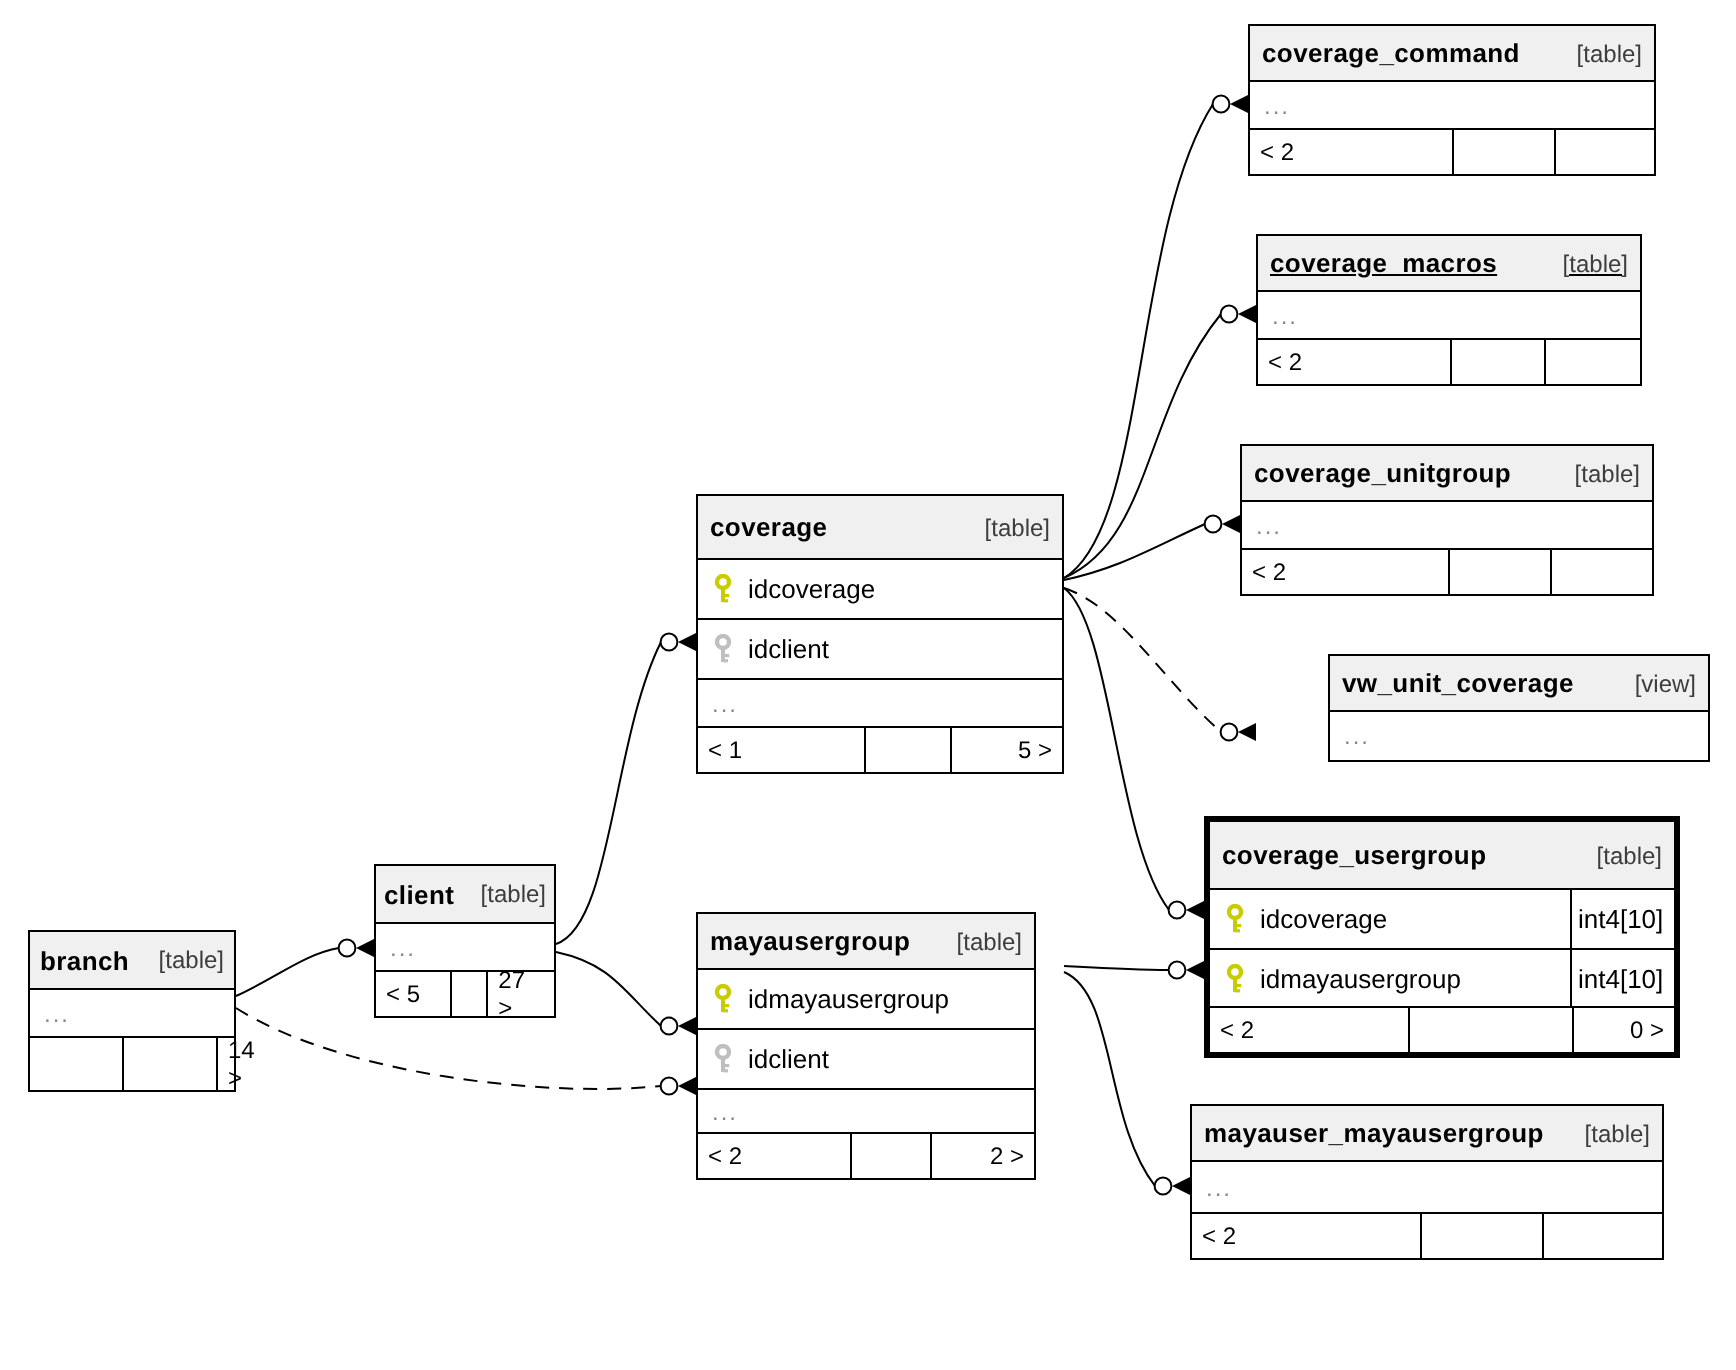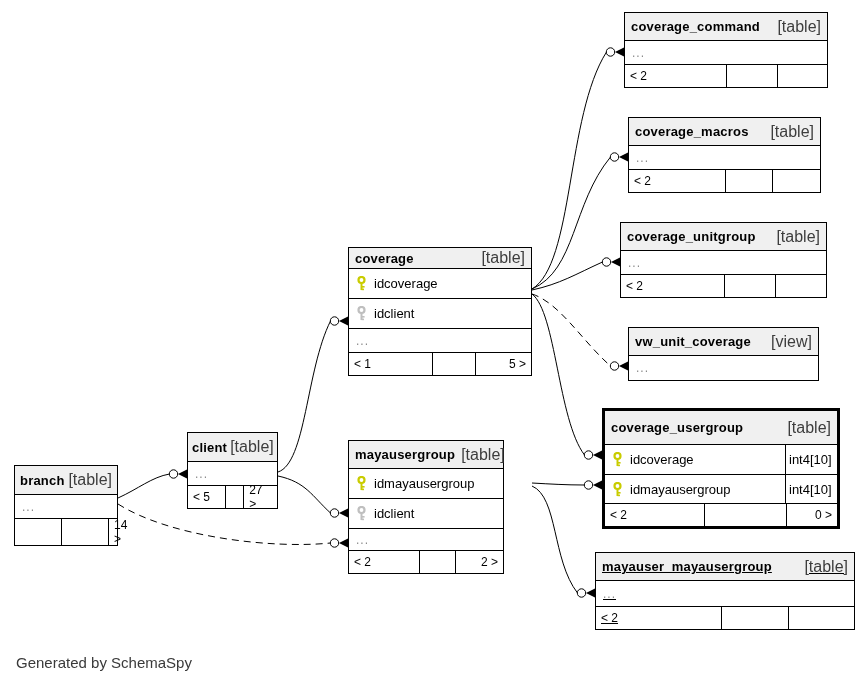--- a/index.html
+++ b/index.html
@@ -4,21 +4,21 @@
 <style>
   html,body{margin:0;padding:0;background:#fff;}
   #canvas{position:relative;width:868px;height:685px;background:#ffffff;overflow:hidden;
           font-family:"Liberation Sans",sans-serif;color:#000;}
   #wires{position:absolute;left:0;top:0;z-index:1;}
   .tbl{position:absolute;z-index:2;background:#fff;border:1px solid #000;box-sizing:border-box;}
   .tbl.bold{border-width:3px;}
   .hd{background:#f0f0f0;border-bottom:1px solid #000;display:flex;align-items:center;
       justify-content:space-between;padding:0 6px;box-sizing:border-box;}
   .nm{font-weight:bold;font-size:13px;letter-spacing:.2px;white-space:nowrap;}
-  .tg{font-size:16px;color:#3d3d3d;white-space:nowrap;padding-left:6px;}
+  .tg{font-size:12px;color:#3d3d3d;white-space:nowrap;padding-left:6px;}
   .row{display:flex;align-items:center;border-bottom:1px solid #000;box-sizing:border-box;
        font-size:13px;padding:0 0 0 7px;}
   .row .lbl{white-space:nowrap;padding-left:7px;}
   .dots{color:#8a8a8a;font-size:12px;letter-spacing:1px;padding-left:7px;}
   .typ{margin-left:auto;border-left:1px solid #000;align-self:stretch;display:flex;
        align-items:center;padding:0 3px;width:52px;box-sizing:border-box;font-size:13px;}
   .ft{display:flex;box-sizing:border-box;font-size:12px;align-items:stretch;}
   .ft .c{display:flex;align-items:center;padding:0 5px;box-sizing:border-box;}
   .ft .c + .c{border-left:1px solid #000;}
   .ft .c.r{justify-content:flex-end;}
@@ -103,21 +103,21 @@
       <span class="dots" style="padding-left:0;">...</span>
     </div>
     <div class="ft" style="height:22px;">
       <span class="c" style="width:50%;">&lt; 2</span>
       <span class="c" style="width:25%;"></span>
       <span class="c r" style="width:25%;"></span>
     </div>
   </div>
 
   <div class="tbl" style="left:628px;top:117px;width:193px;">
-    <div class="hd" style="height:28px;">
+    <div class="hd" style="height:28px;text-decoration:underline;">
       <span class="nm">coverage_macros</span>
       <span class="tg">[table]</span>
     </div>
     <div class="row" style="height:24px;">
       <span class="dots" style="padding-left:0;">...</span>
     </div>
     <div class="ft" style="height:22px;">
       <span class="c" style="width:50%;">&lt; 2</span>
       <span class="c" style="width:25%;"></span>
       <span class="c r" style="width:25%;"></span>
@@ -132,32 +132,32 @@
     <div class="row" style="height:24px;">
       <span class="dots" style="padding-left:0;">...</span>
     </div>
     <div class="ft" style="height:22px;">
       <span class="c" style="width:50%;">&lt; 2</span>
       <span class="c" style="width:25%;"></span>
       <span class="c r" style="width:25%;"></span>
     </div>
   </div>
 
-  <div class="tbl" style="left:628px;top:327px;width:191px;">
+  <div class="tbl" style="left:664px;top:327px;width:191px;">
     <div class="hd" style="height:28px;">
       <span class="nm">vw_unit_coverage</span>
       <span class="tg">[view]</span>
     </div>
     <div class="row" style="height:24px;border-bottom:none;">
       <span class="dots" style="padding-left:0;">...</span>
     </div>
   </div>
 
   <div class="tbl" style="left:348px;top:247px;width:184px;">
-    <div class="hd" style="height:21px;justify-content:space-between;">
+    <div class="hd" style="height:32px;justify-content:space-between;">
       <span class="nm">coverage</span>
       <span class="tg">[table]</span>
     </div>
     <div class="row" style="height:30px;">
       <span class="kicon pk">
         <svg width="11" height="15" viewBox="0 0 11 15">
             <circle cx="5.5" cy="4" r="3" fill="none" stroke="currentColor" stroke-width="2.2"></circle>
             <line x1="5.5" y1="7" x2="5.5" y2="14" stroke="currentColor" stroke-width="2"></line>
             <line x1="5.5" y1="10.8" x2="8.6" y2="10.8" stroke="currentColor" stroke-width="1.6"></line>
             <line x1="5.5" y1="13.4" x2="8" y2="13.4" stroke="currentColor" stroke-width="1.6"></line>
@@ -215,21 +215,21 @@
       <span class="lbl">idmayausergroup</span>
       <span class="typ">int4[10]</span>
     </div>
     <div class="ft" style="height:22px;">
       <span class="c" style="width:42.5%;">&lt; 2</span>
       <span class="c" style="width:35.5%;"></span>
       <span class="c r" style="width:22%;">0 &gt;</span>
     </div>
   </div>
 
-  <div class="tbl" style="left:348px;top:440px;width:156px;">
+  <div class="tbl" style="left:348px;top:456px;width:170px;">
     <div class="hd" style="height:28px;">
       <span class="nm">mayausergroup</span>
       <span class="tg">[table]</span>
     </div>
     <div class="row" style="height:30px;">
       <span class="kicon pk">
         <svg width="11" height="15" viewBox="0 0 11 15">
             <circle cx="5.5" cy="4" r="3" fill="none" stroke="currentColor" stroke-width="2.2"></circle>
             <line x1="5.5" y1="7" x2="5.5" y2="14" stroke="currentColor" stroke-width="2"></line>
             <line x1="5.5" y1="10.8" x2="8.6" y2="10.8" stroke="currentColor" stroke-width="1.6"></line>
@@ -252,21 +252,21 @@
     <div class="row" style="height:22px;">
       <span class="dots" style="padding-left:0;">...</span>
     </div>
     <div class="ft" style="height:22px;">
       <span class="c" style="width:45.5%;">&lt; 2</span>
       <span class="c" style="width:23.5%;"></span>
       <span class="c r" style="width:31%;">2 &gt;</span>
     </div>
   </div>
 
-  <div class="tbl" style="left:595px;top:552px;width:260px;text-decoration:underline;">
+  <div class="tbl" style="left:595px;top:552px;width:237px;">
     <div class="hd" style="height:28px;">
       <span class="nm">mayauser_mayausergroup</span>
       <span class="tg">[table]</span>
     </div>
     <div class="row" style="height:26px;">
       <span class="dots" style="padding-left:0;">...</span>
     </div>
     <div class="ft" style="height:22px;">
       <span class="c" style="width:48.5%;">&lt; 2</span>
       <span class="c" style="width:26%;"></span>
@@ -297,14 +297,13 @@
     <div class="row" style="height:24px;">
       <span class="dots" style="padding-left:0;">...</span>
     </div>
     <div class="ft" style="height:26px;gap:36px;">
       <span class="c" style="width:33%;"></span>
       <span class="c" style="width:26%;"></span>
       <span class="c r" style="width:41%;">14 &gt;</span>
     </div>
   </div>
 
-  <div id="genby">Generated by SchemaSpy</div>
 </div>
 
 </body></html>

